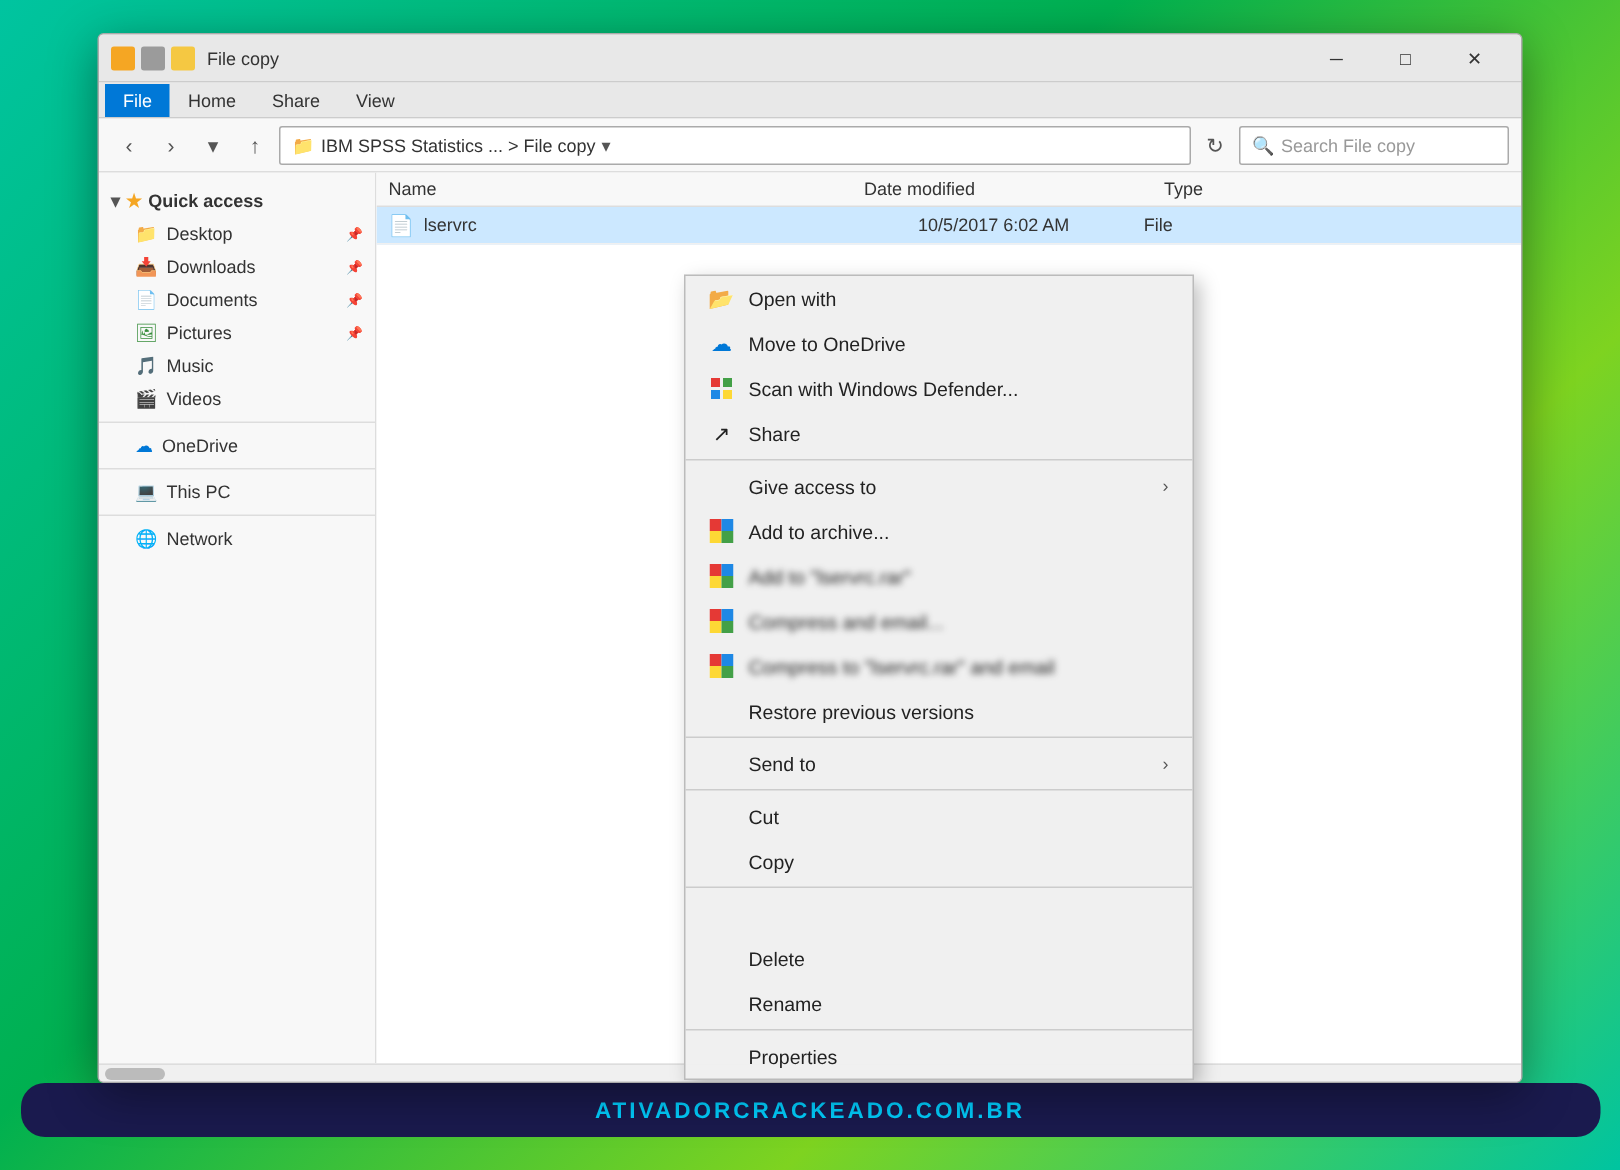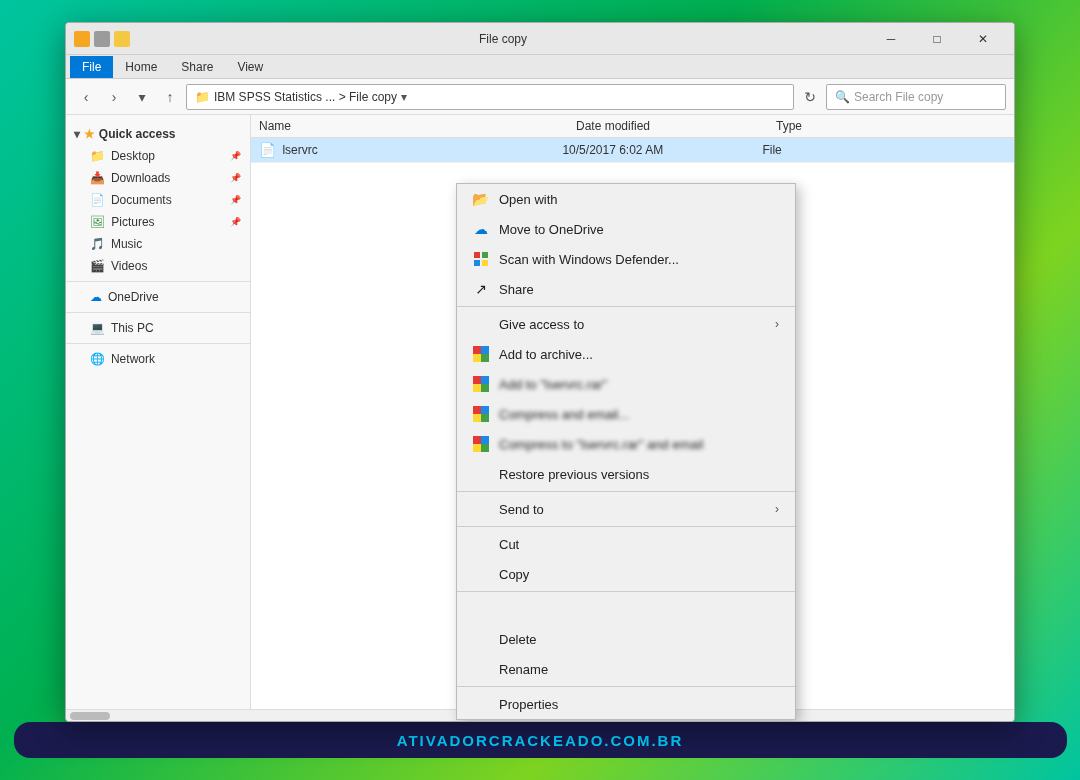--- a/index.html
+++ b/index.html
@@ -48,21 +48,21 @@
       height: 16px;
       border-radius: 2px;
     }
     .icon-orange { background: #f5a623; }
     .icon-gray { background: #9b9b9b; }
     .icon-yellow { background: #f5c842; }
     .titlebar-title {
       flex: 1;
       font-size: 12px;
       color: #333;
-      text-align: center;
+      text-align: left;
     }
     .titlebar-controls {
       display: flex;
       gap: 0;
     }
     .titlebar-btn {
       width: 46px;
       height: 32px;
       display: flex;
       align-items: center;
@@ -221,21 +221,21 @@
     .col-type { width: 100px; font-size: 12px; color: #333; font-weight: 500; }
     .file-row {
       display: flex;
       padding: 4px 8px;
       align-items: center;
       border-bottom: 1px solid #f0f0f0;
       cursor: pointer;
     }
     .file-row.selected { background: #cce8ff; }
     .file-name { font-size: 12px; color: #333; flex: 1; max-width: 280px; overflow: hidden; text-overflow: ellipsis; white-space: nowrap; }
-    .file-date { width: 200px; font-size: 12px; color: #333; }
+    .file-date { width: 200px; font-size: 12px; color: #333; text-align: center; }
     .file-type { width: 100px; font-size: 12px; color: #333; }
 
     
     .scrollbar-h {
       height: 12px;
       background: #f0f0f0;
       border-top: 1px solid #ddd;
       display: flex;
       align-items: center;
     }

